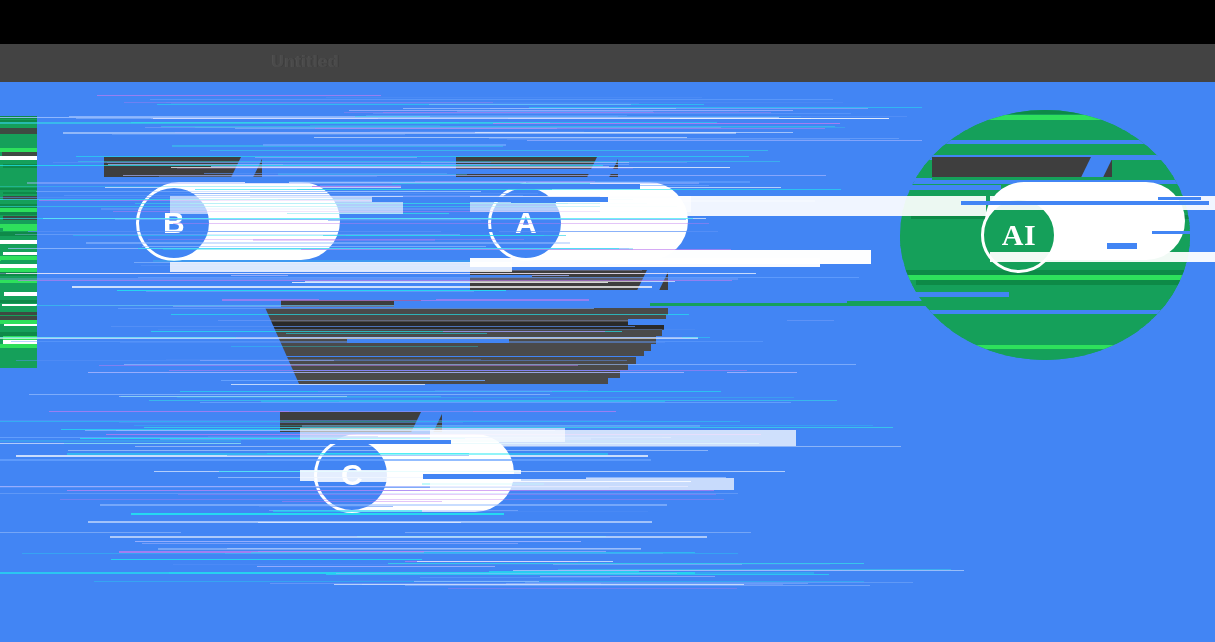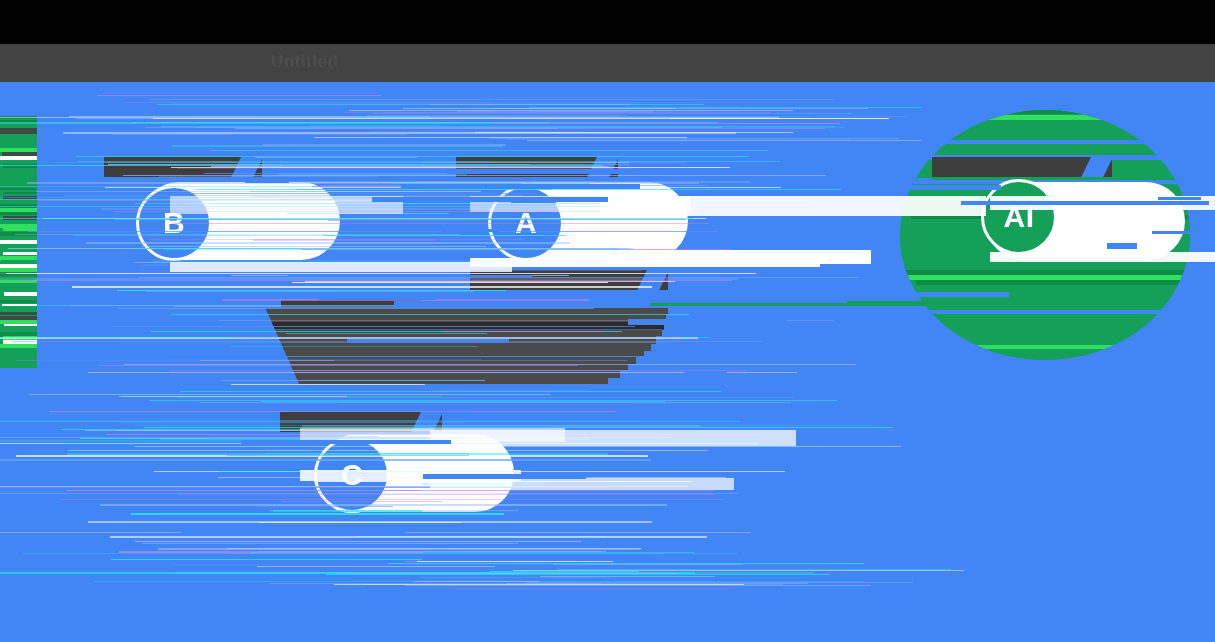--- a/index.html
+++ b/index.html
@@ -45,21 +45,21 @@
   
   .bubble { position:absolute; width:76px; height:76px; border-radius:50%;
             border:3px solid #ffffff; display:flex; align-items:center;
             justify-content:center; color:#fff; font-size:30px; font-weight:700;
             letter-spacing:.5px; }
   .bubble.blue  { background:#4285F4; }
   .bubble.green { background:#15A05A; }
   .bubble.b  { left:136px; top:103px; }
   .bubble.a  { left:488px; top:103px; }
   .bubble.c  { left:314px; top:355px; }
-  .bubble.ai { left:981px; top:97px; }
+  .bubble.ai { left:981px; top:115px;font-family:Liberation Serif, serif; }
 
   
   .glabel { position:absolute; color:#3c3c3c; font-size:15px; font-weight:700;
             white-space:nowrap; overflow:hidden; height:20px;
             background:#3e3e3e; color:#4a4a4a;
             text-shadow:1px 0 0 #333, -1px 0 0 #555; }
   .glabel.l-b  { left:104px; top:75px;  width:158px; }
   .glabel.l-a  { left:456px; top:75px;  width:162px; }
   .glabel.l-a2 { left:470px; top:188px; width:198px; }
   .glabel.l-c  { left:280px; top:330px; width:162px; }

